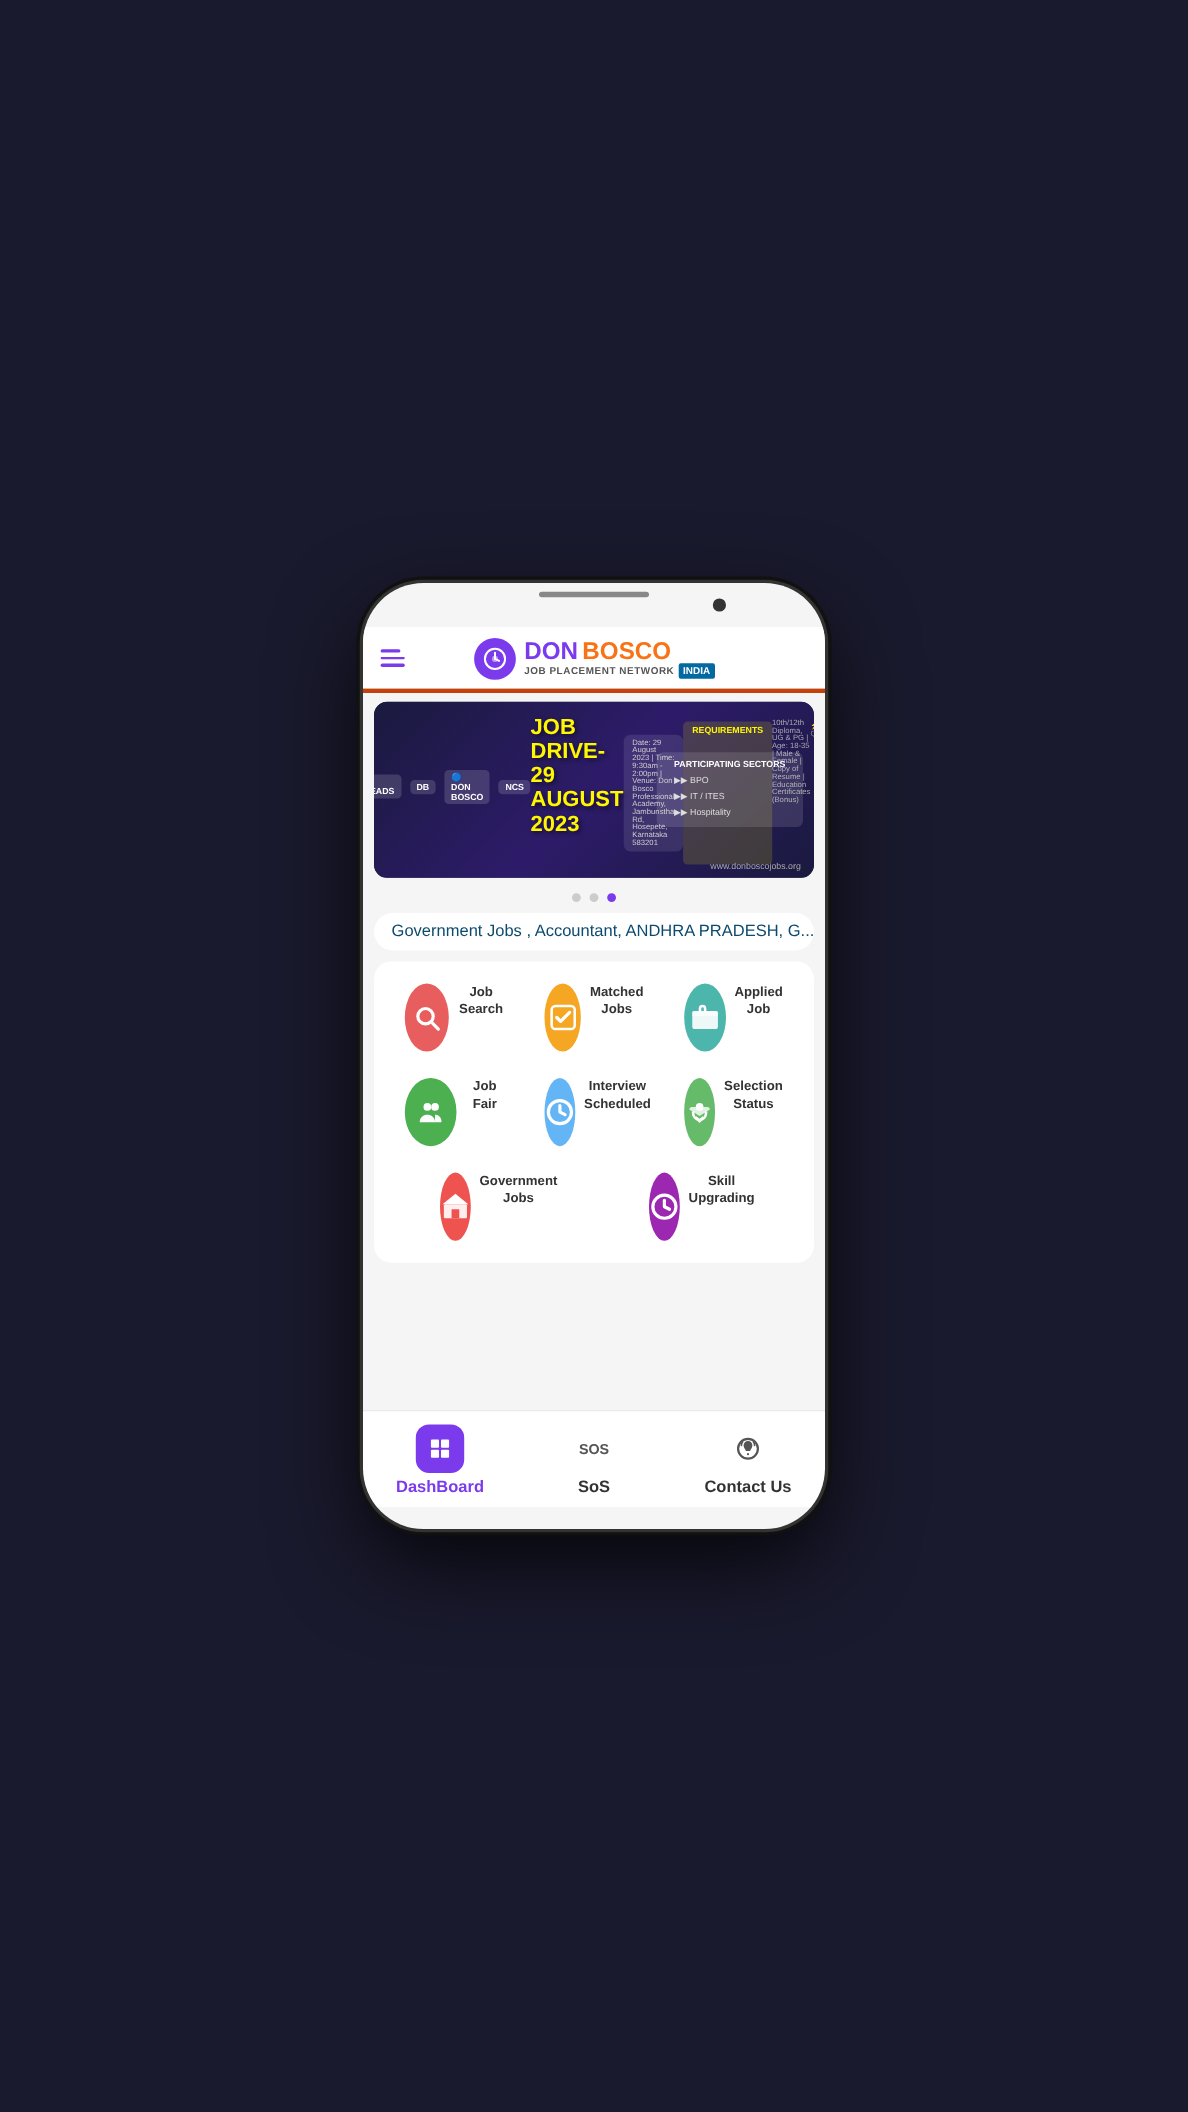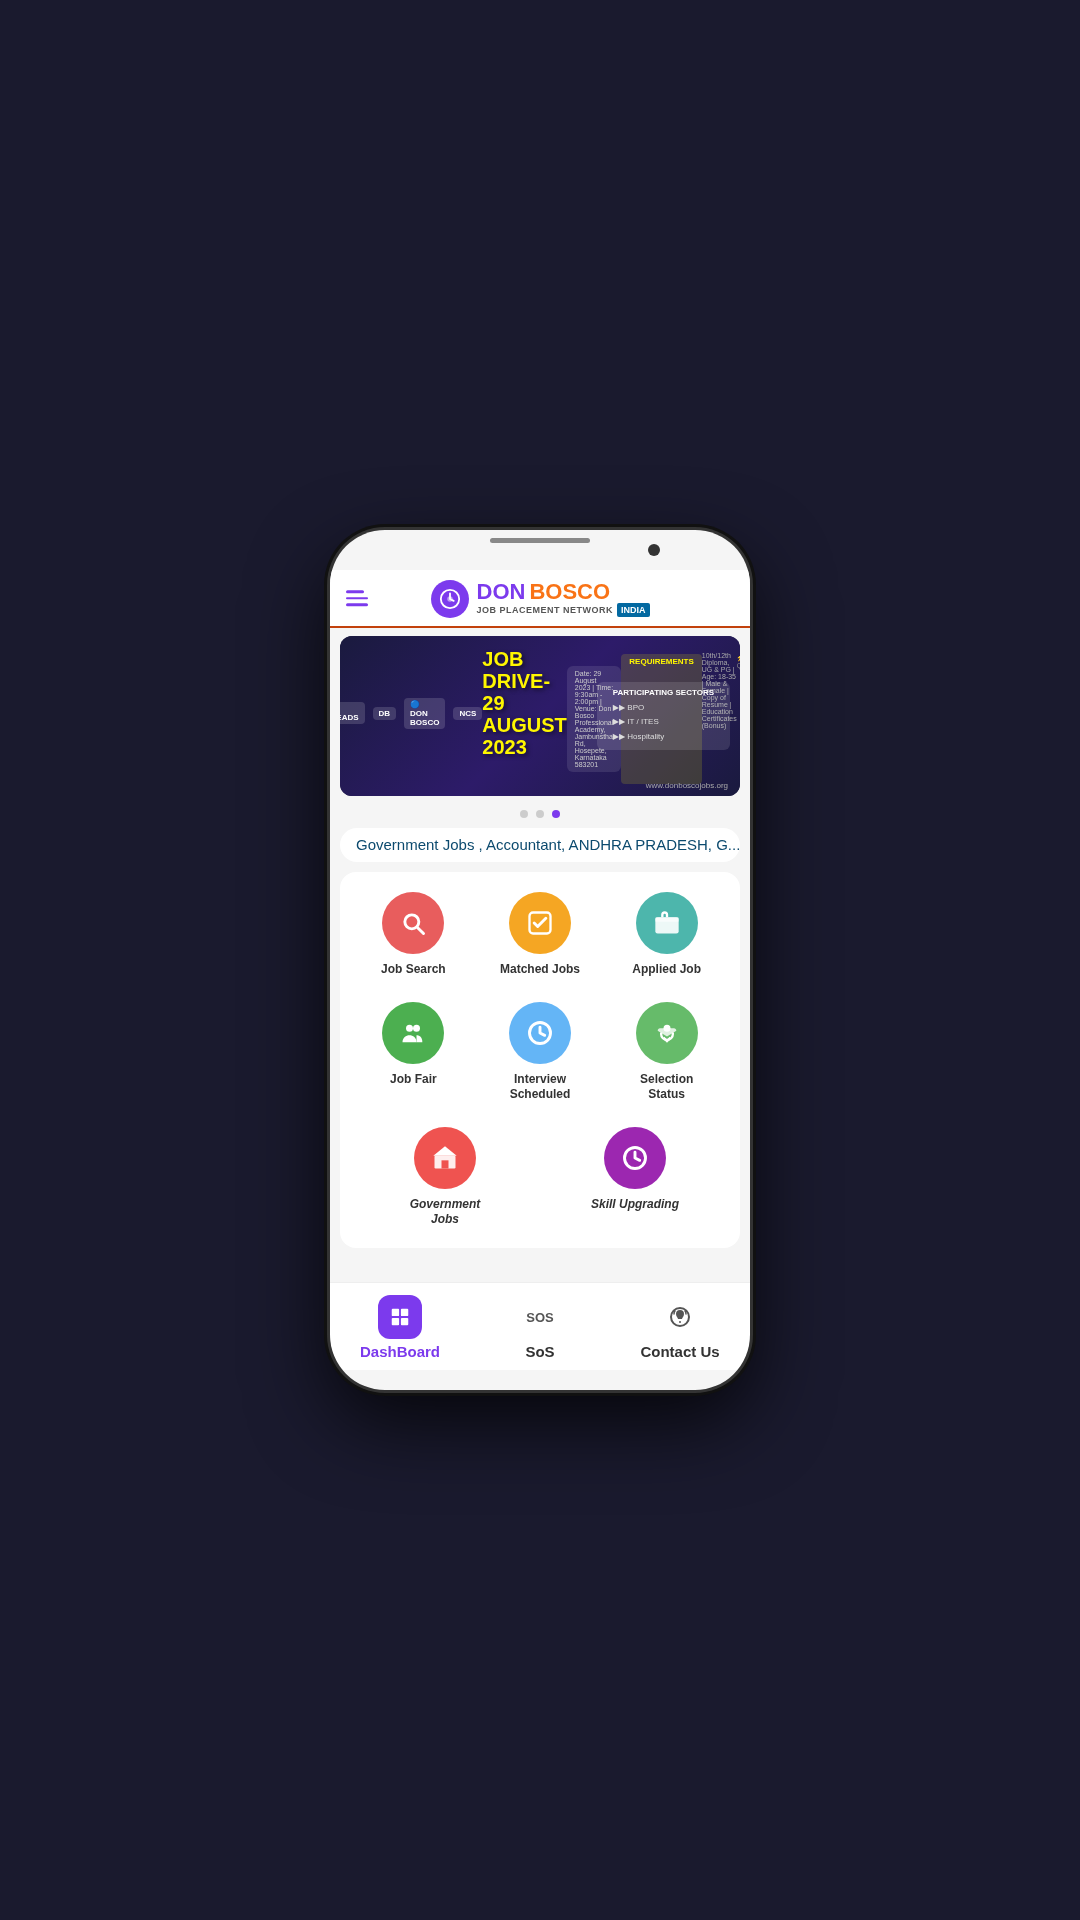--- a/index.html
+++ b/index.html
@@ -67,21 +67,21 @@
     .phone-screen::-webkit-scrollbar { display: none; }
 
     
     .header {
       background: #fff;
       padding: 10px 16px 8px;
       display: flex;
       align-items: center;
       justify-content: center;
       position: relative;
-      border-bottom: 2px solid #c2410c;
+      border-bottom: 4px solid #c2410c;
     }
 
     .hamburger-icon {
       position: absolute;
       left: 16px;
       top: 50%;
       transform: translateY(-50%);
       display: flex;
       flex-direction: column;
       gap: 4px;
@@ -253,27 +253,24 @@
     }
 
     .grid-row {
       display: flex;
       justify-content: space-around;
       margin-bottom: 24px;
     }
 
     .grid-row:last-child {
       margin-bottom: 0;
-      font-style: italic;
     }
 
     .grid-item {
       display: flex;
-      flex-direction: column;
-      align-items: center;
       gap: 8px;
       cursor: pointer;
       width: 90px;
     }
 
     .grid-icon-circle {
       width: 62px;
       height: 62px;
       border-radius: 50%;
       display: flex;

